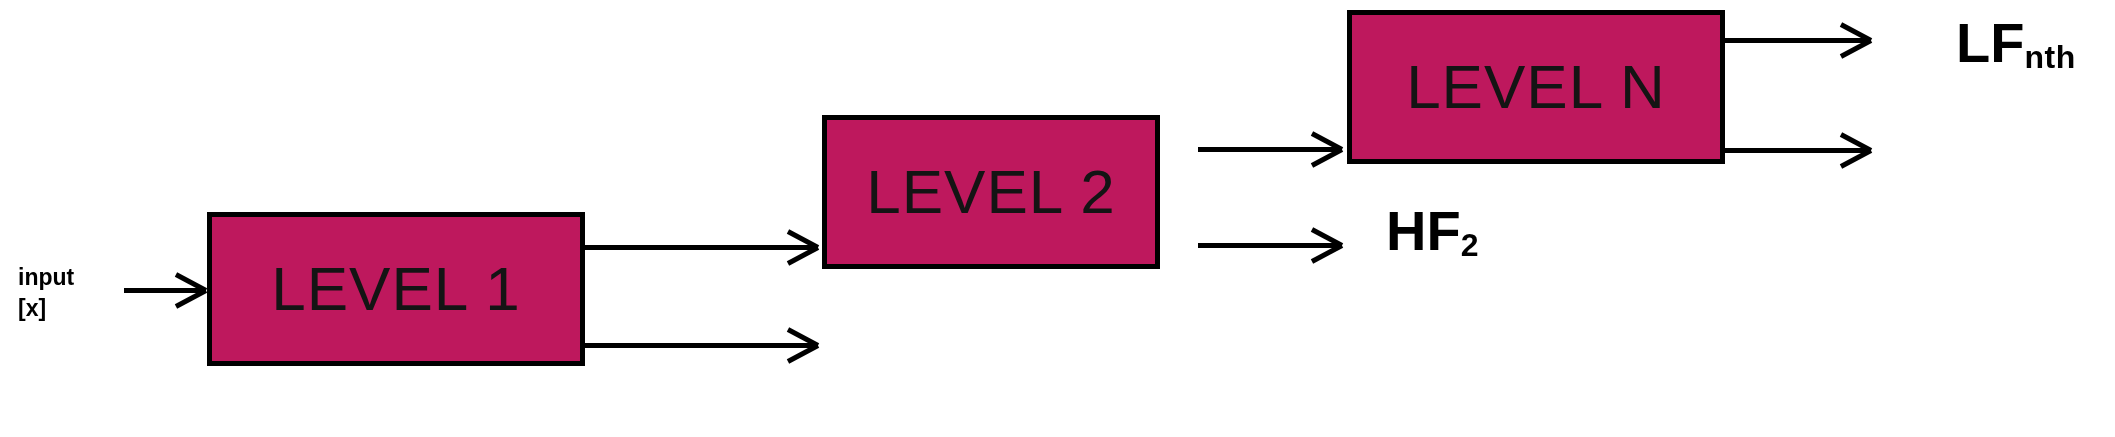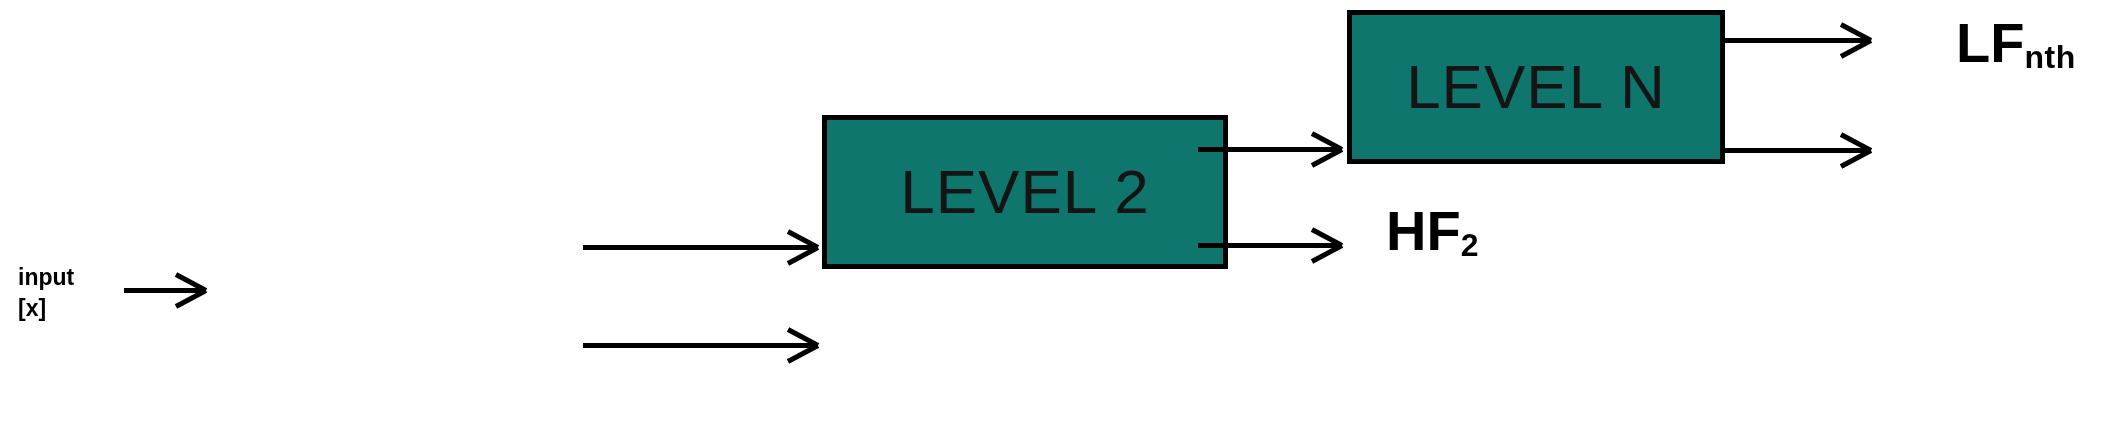--- a/index.html
+++ b/index.html
@@ -14,21 +14,21 @@
     background: #ffffff;
     font-family: "Liberation Sans", sans-serif;
     overflow: hidden;
   }
 
   
   .level-box {
     position: absolute;
     box-sizing: border-box;
     border: 5px solid #000000;
-    background: #0f766e;
+    background: #be185d;
     display: flex;
     align-items: center;
     justify-content: center;
   }
   .level-label {
     font-size: 62px;
     font-weight: 400;
     color: #141414;
     letter-spacing: 1px;
     line-height: 1;
@@ -104,28 +104,31 @@
 <div id="canvas">
 
   <div class="input-label" style="left:18px; top:262px;">
     <div>input</div>
     <div>[x]</div>
   </div>
 
   <div class="hline" style="left:124px; top:288px; width:80px;"></div>
   <div class="arrowhead" style="left:206px; top:288px;"></div>
 
+  <div class="level-box" style="left:207px; top:212px; width:378px; height:154px;">
+    <span class="level-label">LEVEL 1</span>
+  </div>
 
   <div class="hline" style="left:583px; top:245px; width:232px;"></div>
   <div class="arrowhead" style="left:818px; top:245px;"></div>
 
   <div class="hline" style="left:583px; top:343px; width:232px;"></div>
   <div class="arrowhead" style="left:818px; top:343px;"></div>
 
-  <div class="level-box" style="left:822px; top:115px; width:406px; height:154px;">
+  <div class="level-box" style="left:822px; top:115px; width:338px; height:154px;">
     <span class="level-label">LEVEL 2</span>
   </div>
 
   <div class="hline" style="left:1198px; top:147px; width:141px;"></div>
   <div class="arrowhead" style="left:1342px; top:147px;"></div>
 
   <div class="hline" style="left:1198px; top:243px; width:141px;"></div>
   <div class="arrowhead" style="left:1342px; top:243px;"></div>
   <div class="out-label" style="left:1386px; top:203px;">
     <span>HF</span><span class="sub">2</span>

